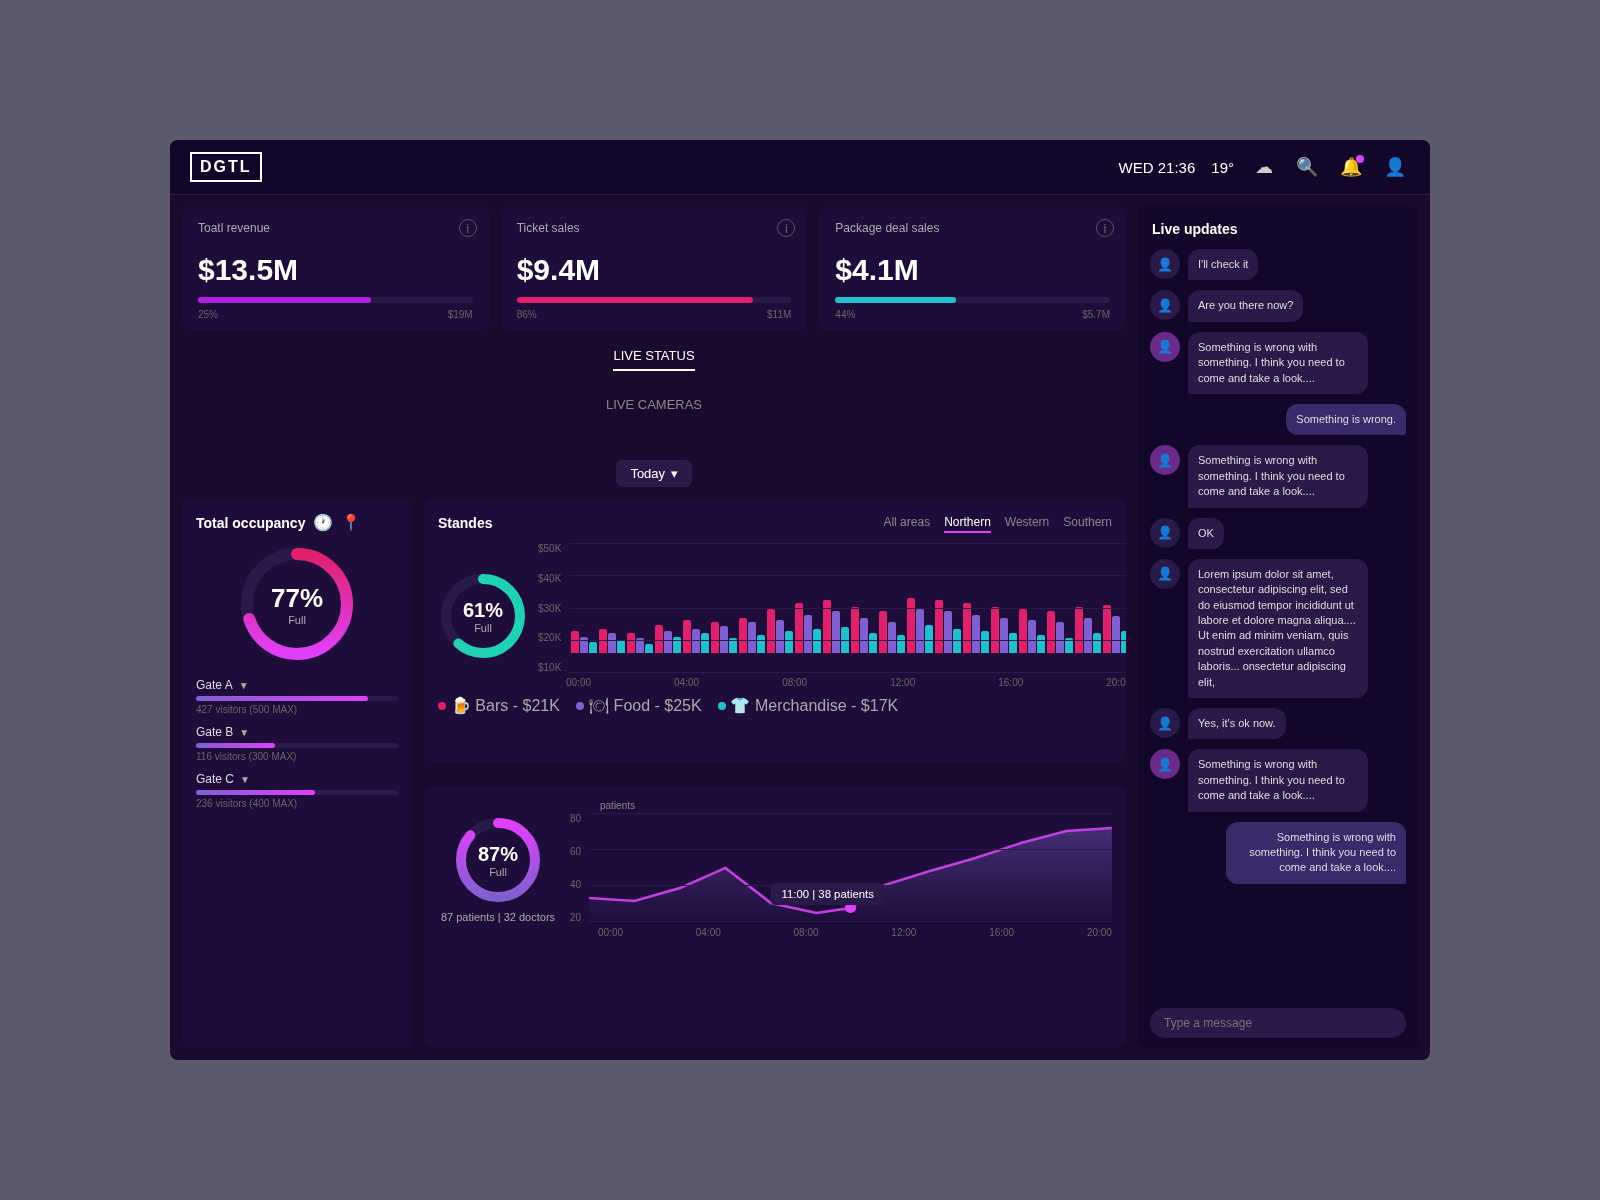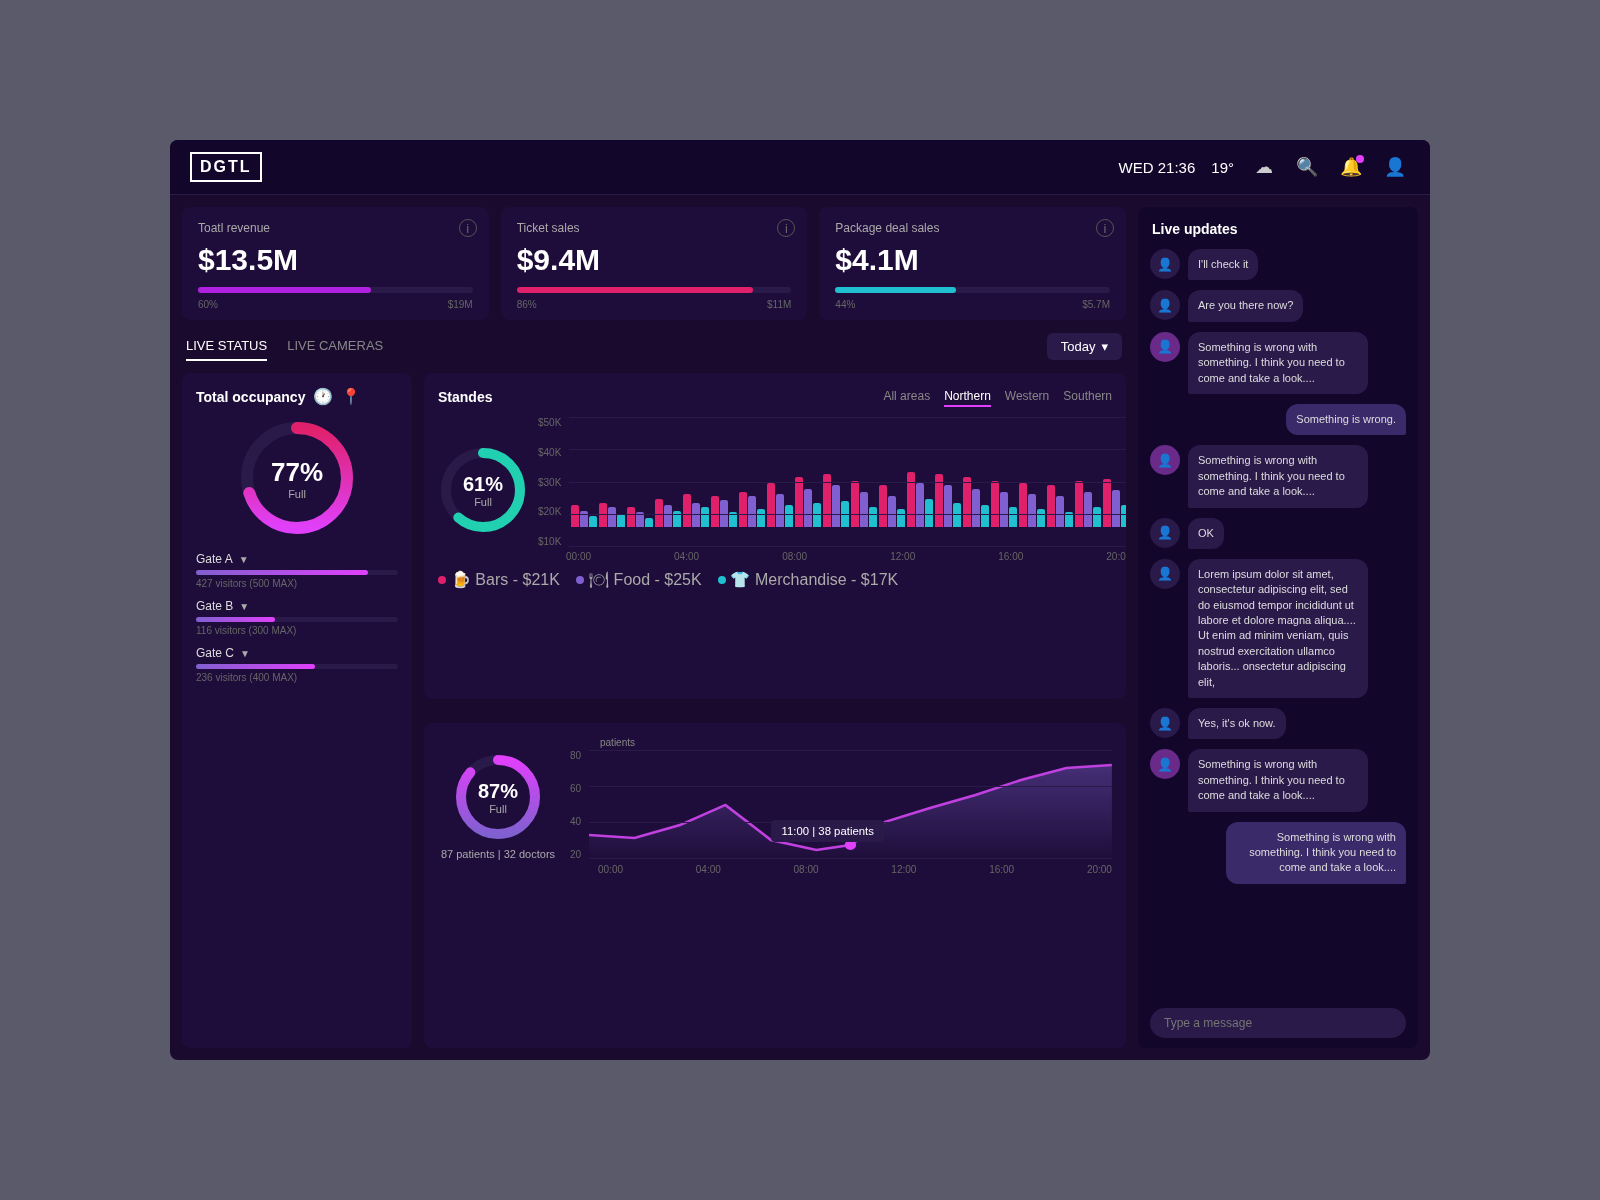--- a/index.html
+++ b/index.html
@@ -85,40 +85,41 @@
       gap: 12px;
       flex-shrink: 0;
     }
     .kpi-card {
       flex: 1;
       background: #1e0d3a;
       border-radius: 8px;
       padding: 14px 16px 10px;
       position: relative;
     }
-    .kpi-label { color: #aaa; font-size: 12px; margin-bottom: 8px; }
+    .kpi-label { color: #aaa; font-size: 12px; margin-bottom: 18px; }
     .kpi-value { color: #fff; font-size: 30px; font-weight: 700; margin-bottom: 10px; }
     .kpi-info-icon {
       position: absolute; top: 12px; right: 12px;
       color: #666; font-size: 13px; cursor: pointer;
       width: 18px; height: 18px; border: 1px solid #555;
       border-radius: 50%; display: flex; align-items: center; justify-content: center;
     }
     .kpi-bar-track {
       background: #2a1a4a; border-radius: 4px; height: 6px; margin-bottom: 6px;
     }
     .kpi-bar-fill { height: 6px; border-radius: 4px; }
     .kpi-bar-labels { display: flex; justify-content: space-between; color: #666; font-size: 10px; }
     
     .tabs-row {
       display: flex;
       align-items: center;
       gap: 20px;
       flex-shrink: 0;
       padding: 0 4px;
+      flex-direction: column;
     }
     .tab-item {
       color: #888; font-size: 13px; font-weight: 500;
       padding: 6px 0; cursor: pointer; border-bottom: 2px solid transparent;
     }
     .tab-item.active { color: #fff; border-bottom: 2px solid #fff; }
     .tab-spacer { flex: 1; }
     .dropdown-btn {
       background: #2a1a4a; border: none; color: #fff;
       padding: 6px 14px; border-radius: 6px; font-size: 13px;
@@ -275,21 +276,21 @@
 
       <div class="kpi-row">
       <div class="kpi-card">
       <div class="kpi-info-icon">i</div>
       <div class="kpi-label">Toatl revenue</div>
       <div class="kpi-value">$13.5M</div>
       <div class="kpi-bar-track">
         <div class="kpi-bar-fill" style="width:63%;background:#b020e0;"></div>
       </div>
       <div class="kpi-bar-labels">
-        <span>60%</span>
+        <span>25%</span>
         <span>$19M</span>
       </div>
     </div>
           <div class="kpi-card">
       <div class="kpi-info-icon">i</div>
       <div class="kpi-label">Ticket sales</div>
       <div class="kpi-value">$9.4M</div>
       <div class="kpi-bar-track">
         <div class="kpi-bar-fill" style="width:86%;background:#e0206a;"></div>
       </div>

